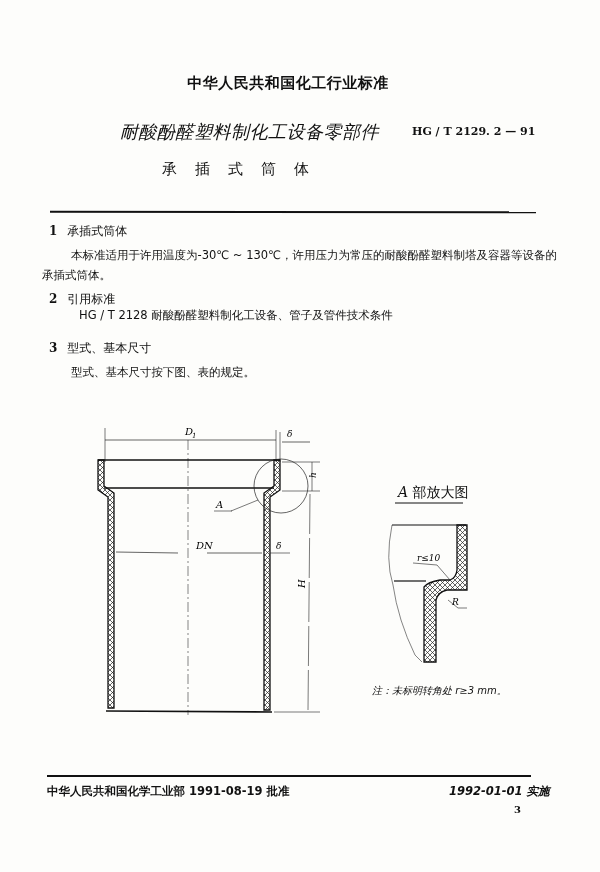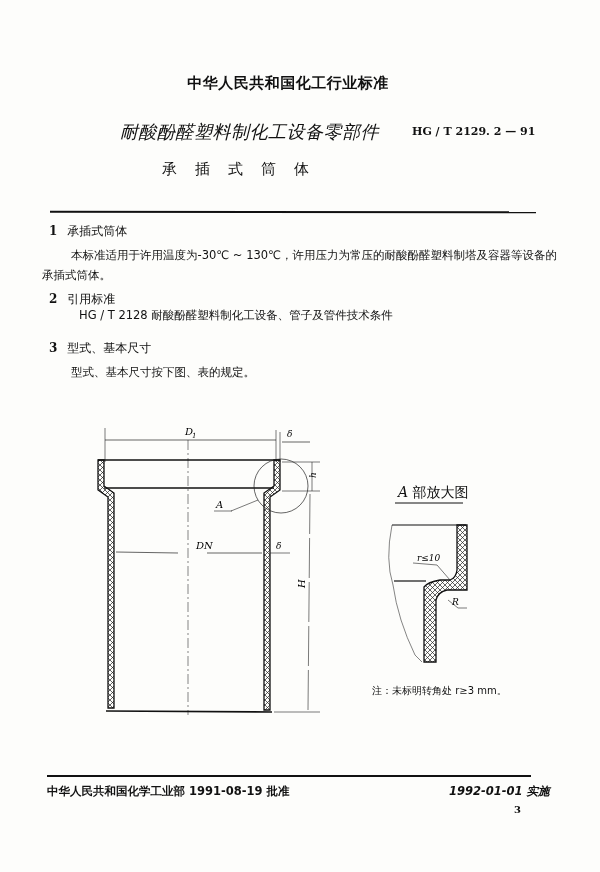--- a/index.html
+++ b/index.html
@@ -14,21 +14,21 @@
     .std-code { left: 412px; top: 125px; font-size: 11px; font-weight: bold; }
     .rule-top { left: 50px; top: 211px; width: 486px; height: 2px; background: #111; transform: rotate(0.05deg); }
     .rule-bot { left: 47px; top: 775px; width: 484px; height: 2px; background: #111; }
     .sec { font-family: "DejaVu Sans", sans-serif; font-size: 12px; }
     .sec .num { font-weight: bold; font-family: "DejaVu Serif", serif; margin-right: 10px; }
     .para { font-family: "DejaVu Sans", sans-serif; font-size: 11.5px; line-height: 20px; }
     .footer-left { left: 47px; top: 784px; font-family: "DejaVu Sans", sans-serif; font-size: 11.5px; font-weight: bold; }
     .footer-right { left: 449px; top: 784px; font-family: "DejaVu Sans", sans-serif; font-size: 11.5px; font-weight: bold; font-style: italic; }
     .page-num { left: 514px; top: 804px; font-size: 10px; font-weight: bold; }
     svg text { font-family: "DejaVu Serif", serif; font-style: italic; }
-    .note { left: 372px; top: 684px; font-family: "DejaVu Sans", sans-serif; font-size: 10px; }
+    .note { left: 372px; top: 684px; font-family: "DejaVu Sans", sans-serif; font-size: 10px; font-style: italic; }
     .detail-title { left: 398px; top: 484px; font-family: "DejaVu Sans", sans-serif; font-size: 14px; }
     .detail-title .ital { font-style: italic; font-family: "DejaVu Serif", serif; }
   </style>
 </head>
 <body>
 
 <div class="abs hdr-org">中华人民共和国化工行业标准</div>
 <div class="abs title-main">耐酸酚醛塑料制化工设备零部件</div>
 <div class="abs title-sub">承插式筒体</div>
 <div class="abs std-code">HG / T 2129. 2 — 91</div>

